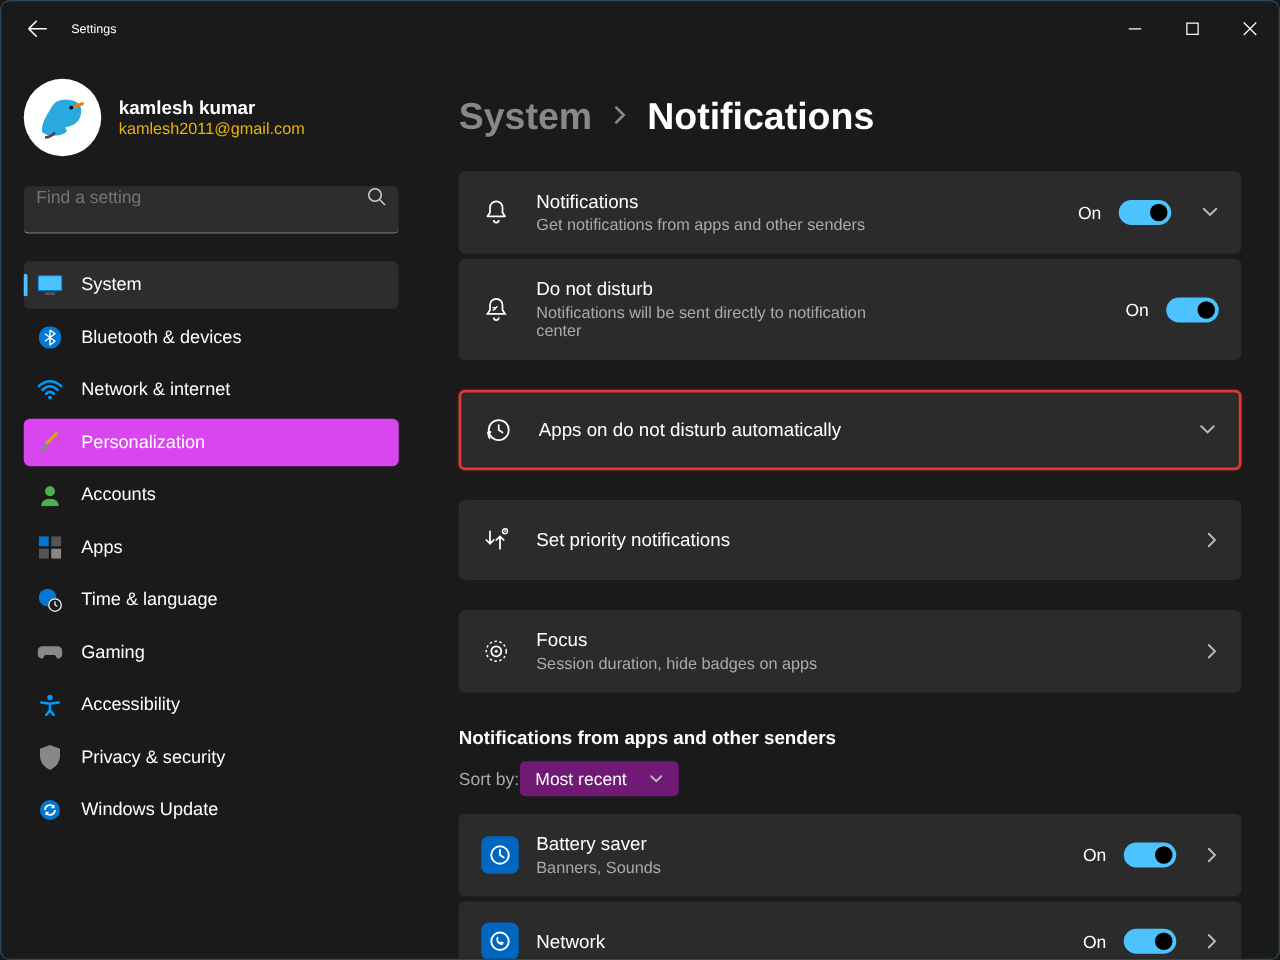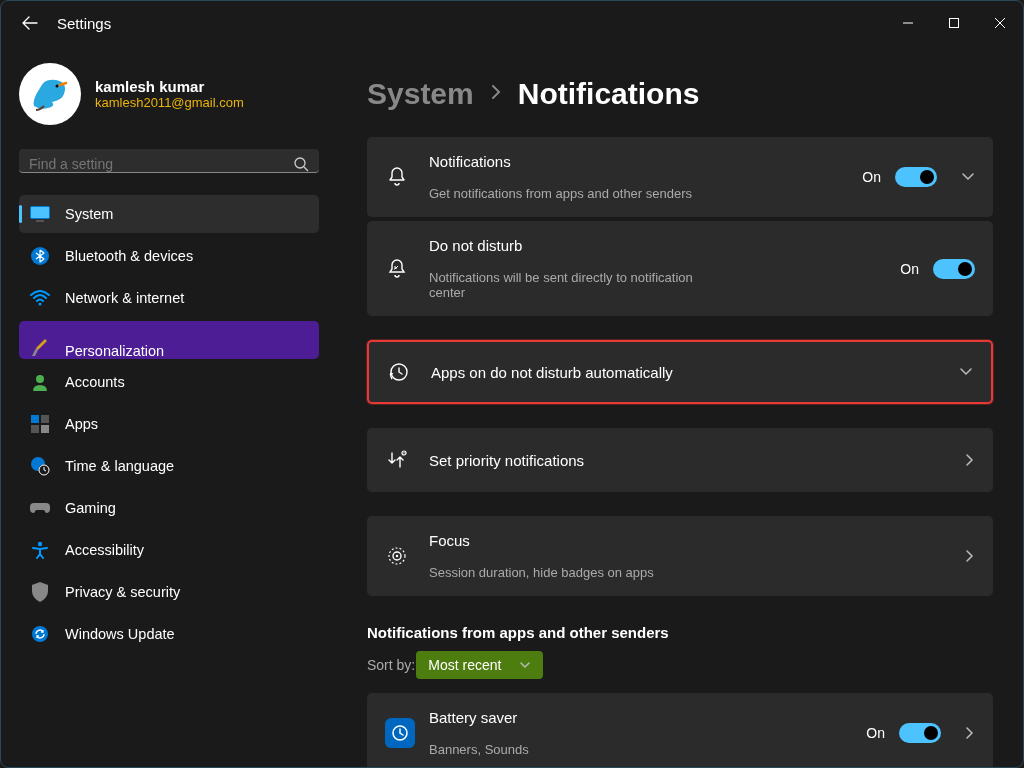--- a/index.html
+++ b/index.html
@@ -17,21 +17,21 @@
   height: 44px;
   display: flex;
   align-items: center;
   padding: 0 0 0 20px;
 }
 .back-arrow {
   width: 18px; height: 18px;
   margin-right: 18px;
   display: flex; align-items: center; justify-content: center;
 }
-.app-title { font-size: 15px; font-weight: 400; color: #fff; }
+.app-title { font-size: 10px; font-weight: 400; color: #fff; }
 .win-controls {
   margin-left: auto;
   display: flex;
   height: 100%;
 }
 .win-btn {
   width: 46px; height: 44px;
   display: flex; align-items: center; justify-content: center;
   color: #fff;
 }
@@ -59,27 +59,27 @@
 }
 .avatar-bird {
   position: absolute;
   inset: 0;
   display: flex; align-items: center; justify-content: center;
   font-size: 36px;
 }
 .profile-name { font-size: 15px; font-weight: 600; }
 .profile-email { font-size: 13px; color: #eab308; }
 .search-box {
-  height: 24px;
+  height: 38px;
   background: #2d2d2d;
   border: none;
   border-bottom: 1px solid #888;
   border-radius: 4px;
   display: flex;
-  align-items: flex-end;
+  align-items: flex-start;
   padding: 0 10px;
   margin-bottom: 22px;
 }
 .search-input {
   flex: 1;
   background: transparent;
   border: none;
   color: #ccc;
   font-size: 14px;
   outline: none;
@@ -89,21 +89,21 @@
   height: 38px;
   display: flex;
   align-items: center;
   border-radius: 5px;
   padding: 0 10px;
   font-size: 14.5px;
   color: #fff;
   position: relative;
 }
 .nav-item.selected { background: #2d2d2d; }
-.nav-item.hover { background: #4c1d95; align-items: flex-end; }
+.nav-item.hover { background: #d946ef; }
 .nav-item.selected::before {
   content: '';
   position: absolute;
   left: 0; top: 10px; bottom: 10px;
   width: 3px;
   background: #4cc2ff;
   border-radius: 2px;
 }
 .nav-icon {
   width: 22px; height: 22px;
@@ -140,21 +140,21 @@
 }
 .panel-icon {
   width: 24px; height: 24px;
   margin-right: 20px;
   display: flex; align-items: center; justify-content: center;
   flex-shrink: 0;
   color: #fff;
 }
 .panel-body { flex: 1; }
 .panel-title { font-size: 15px; color: #fff; }
-.panel-sub { font-size: 13px; color: #aaa; margin-top: 16px; max-width: 300px; }
+.panel-sub { font-size: 13px; color: #aaa; margin-top: 2px; max-width: 300px; }
 .panel-right {
   display: flex;
   align-items: center;
   gap: 14px;
   margin-left: auto;
 }
 .state-label { font-size: 14px; }
 .toggle {
   width: 42px; height: 20px;
   background: #4cc2ff;
@@ -173,21 +173,21 @@
 .section-h {
   font-size: 15px; font-weight: 600;
   margin: 28px 0 10px 0;
 }
 .sort-row {
   display: flex; align-items: center; gap: 1px;
   margin-bottom: 14px;
 }
 .sort-label { font-size: 14px; color: #aaa; }
 .sort-dd {
-  background: #4d7c0f;
+  background: #701a75;
   border-radius: 4px;
   padding: 6px 12px;
   display: flex; align-items: center; gap: 18px;
   font-size: 14px;
 }
 .app-icon {
   width: 30px; height: 30px;
   border-radius: 6px;
   display: flex; align-items: center; justify-content: center;
   margin-right: 14px;

